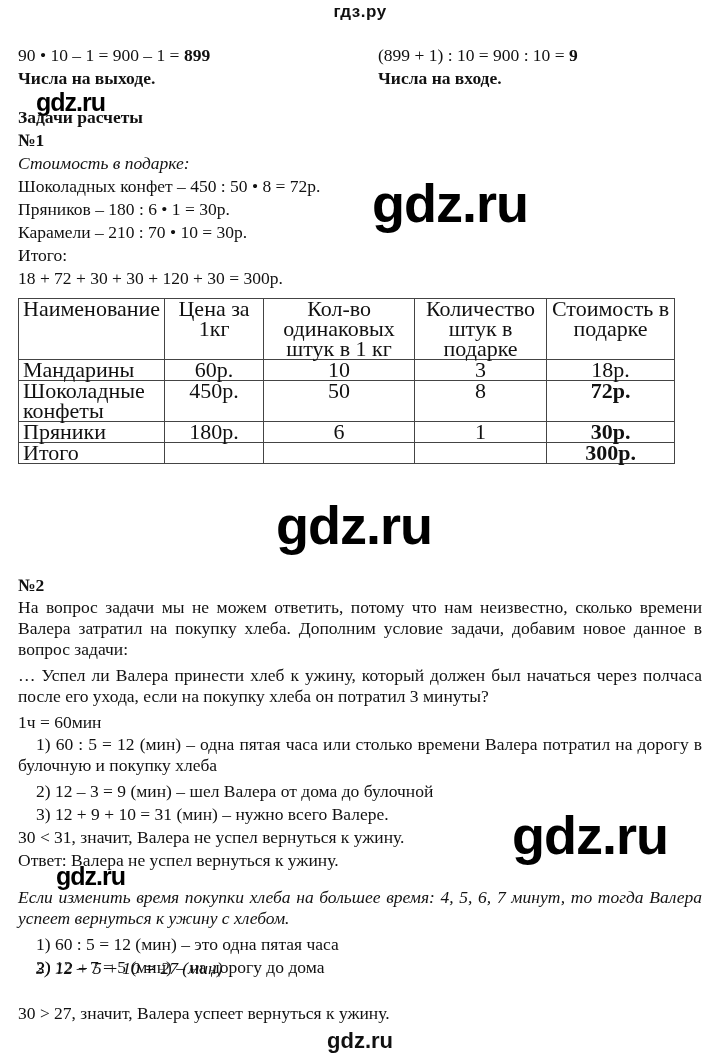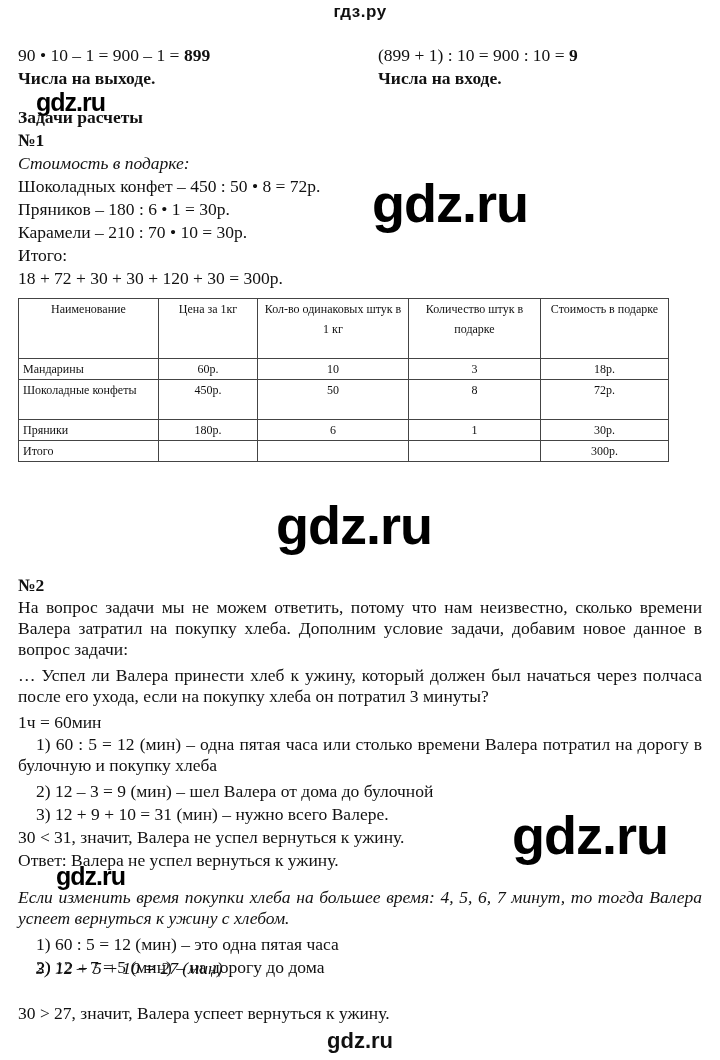--- a/index.html
+++ b/index.html
@@ -20,28 +20,28 @@
     .bold { font-weight: bold; }
     .italic { font-style: italic; }
     .wm {
       position: absolute; font-family: "Liberation Sans", sans-serif; font-weight: bold;
       color: #000; letter-spacing: -1px; line-height: 1;
     }
     .wm-small { font-size: 25px; }
     .wm-big { font-size: 54px; }
     table.gift {
       position: absolute; left: 18px; top: 298px; border-collapse: collapse;
-      font-size: 12px; line-height: 20px; border-radius: 32px;
+      font-size: 22px; line-height: 20px; border-radius: 32px;
     }
     table.gift td, table.gift th {
       border: 1px solid #444; padding: 0 4px; vertical-align: top; font-weight: normal;
     }
     table.gift th { text-align: center; }
     table.gift td.c { text-align: center; }
-    table.gift td.b { font-weight: normal; }
+    table.gift td.b { font-weight: bold; }
     .para {
       position: absolute; left: 18px; width: 684px; text-align: justify; line-height: 21px;
     }
     .para .last { text-align-last: left; }
     .indent { padding-left: 18px; }
   </style>
 </head>
 <body>
 
 <div class="site-header">гдз.ру</div>

